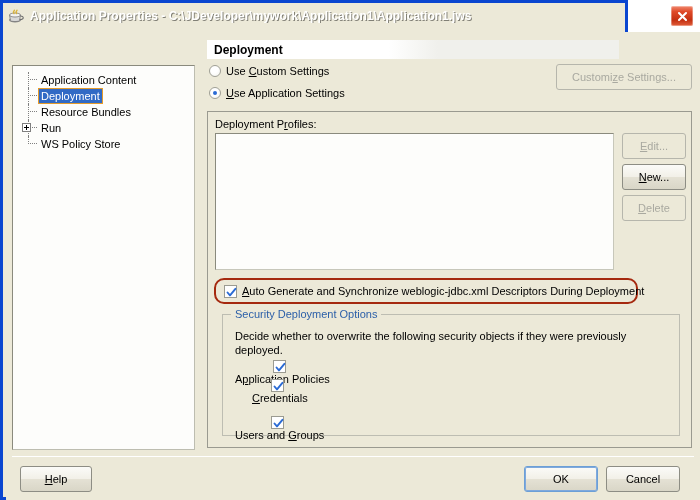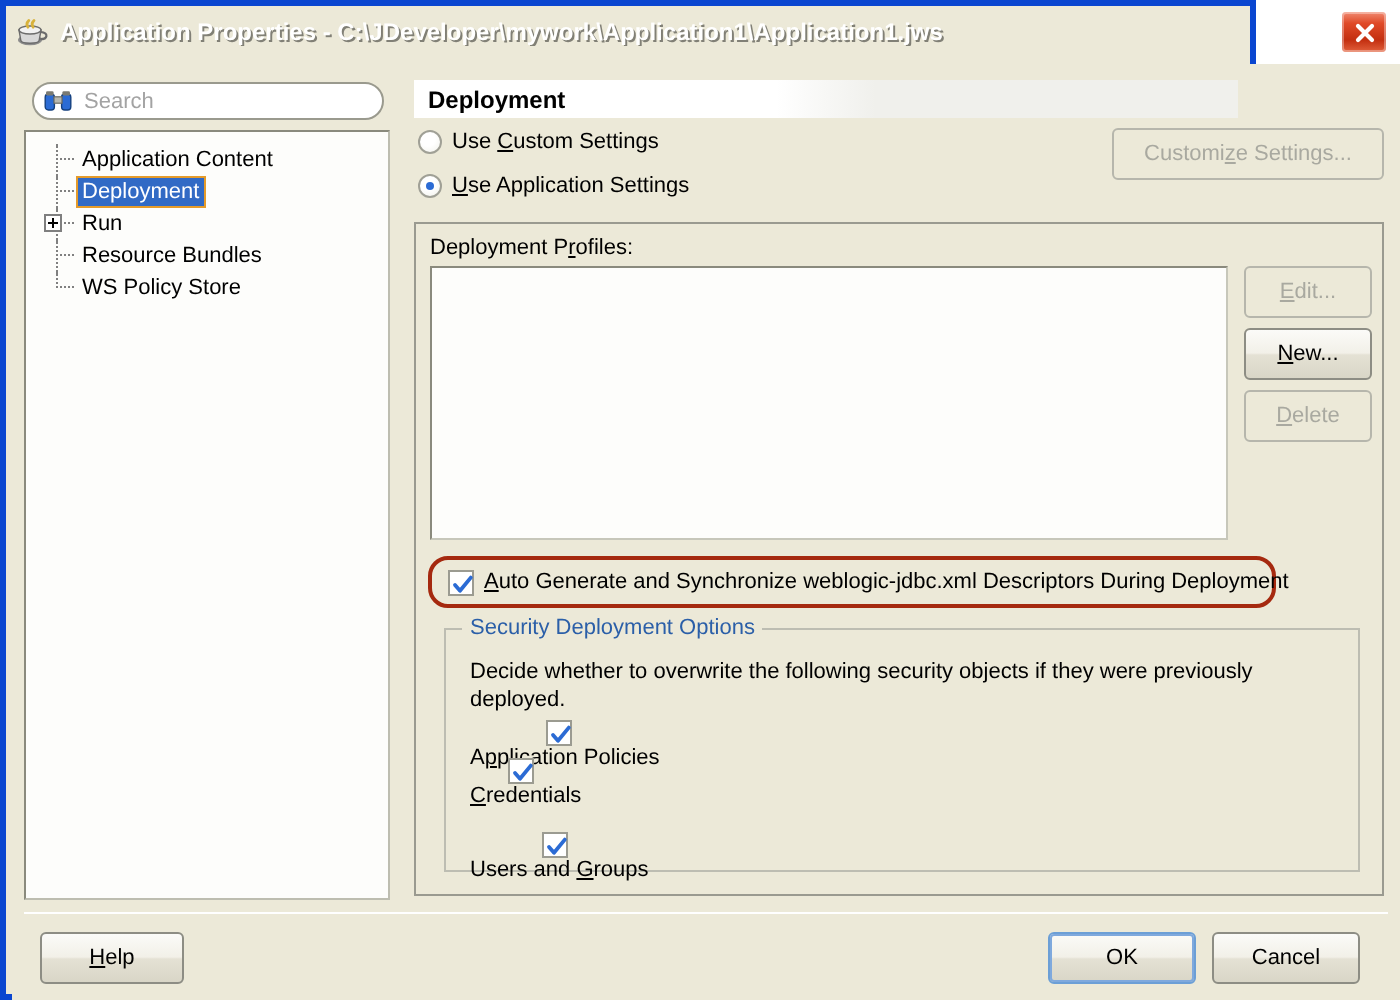--- a/index.html
+++ b/index.html
@@ -428,67 +428,55 @@
       <svg width="11" height="11" viewBox="0 0 11 11">
         <path d="M2 2 L9 9 M9 2 L2 9" stroke="#ffffff" stroke-width="2.1" stroke-linecap="round"></path>
       </svg>
     </div>
   </div>
 
   <div class="client">
 
     <div class="left-panel">
 
-      <div class="search-box">
-        <span class="binoculars">
-          <svg width="14" height="11" viewBox="0 0 14 11">
-            <rect x="0.6" y="2" width="4.6" height="8" rx="1.6" fill="#2b6bd4" stroke="#14407f" stroke-width="0.7"></rect>
-            <rect x="8.8" y="2" width="4.6" height="8" rx="1.6" fill="#2b6bd4" stroke="#14407f" stroke-width="0.7"></rect>
-            <rect x="5" y="3.4" width="4" height="3.2" fill="#b9b9b0" stroke="#6d6d64" stroke-width="0.6"></rect>
-            <rect x="1" y="0.6" width="3.8" height="2.2" rx="0.7" fill="#7a7a72"></rect>
-            <rect x="9.2" y="0.6" width="3.8" height="2.2" rx="0.7" fill="#7a7a72"></rect>
-          </svg>
-        </span>
-        <span class="search-placeholder">Search</span>
-      </div>
 
       <div class="tree-box">
         <div class="tree">
 
           <div class="tree-row">
             <span class="tree-guide">
               <span class="vert"></span>
                 <span class="dash"></span>
             </span>
             <span class="tree-label">Application Content</span>
           </div>
 
           <div class="tree-row selected">
             <span class="tree-guide">
               <span class="vert"></span>
                 <span class="dash"></span>
             </span>
             <span class="tree-label">Deployment</span>
+          </div>
+
+          <div class="tree-row">
+            <span class="tree-guide">
+              <span class="vert"></span>
+                <span class="dash"></span>
+            </span>
+            <span class="tree-label">Resource Bundles</span>
           </div>
 
           <div class="tree-row">
             <span class="tree-guide">
               <span class="vert"></span>
                 <span class="dash"></span>
               <span class="expander"></span>
             </span>
             <span class="tree-label">Run</span>
-          </div>
-
-          <div class="tree-row">
-            <span class="tree-guide">
-              <span class="vert"></span>
-                <span class="dash"></span>
-            </span>
-            <span class="tree-label">Resource Bundles</span>
           </div>
 
           <div class="tree-row">
             <span class="tree-guide">
               <span class="vert half"></span>
                 <span class="dash"></span>
             </span>
             <span class="tree-label">WS Policy Store</span>
           </div>
 
@@ -555,21 +543,21 @@
 
           <span class="sec-cb" style="top:45px;">
             <span class="checkbox checked">
               <svg width="11" height="11" viewBox="0 0 11 11">
                   <path d="M1.5 5.5 L4 8.4 L9.4 1.8" fill="none" stroke="#2b6bd4" stroke-width="1.9" stroke-linecap="round" stroke-linejoin="round"></path>
                 </svg>
             </span>
             <span class="cb-label"><span>A</span><u>p</u><span>plication Policies</span></span>
           </span>
 
-          <span class="sec-cb" style="top:64px;">
+          <span class="sec-cb" style="top:64px;margin-left:17px;">
             <span class="checkbox checked">
               <svg width="11" height="11" viewBox="0 0 11 11">
                   <path d="M1.5 5.5 L4 8.4 L9.4 1.8" fill="none" stroke="#2b6bd4" stroke-width="1.9" stroke-linecap="round" stroke-linejoin="round"></path>
                 </svg>
             </span>
             <span class="cb-label"><span></span><u>C</u><span>redentials</span></span>
           </span>
 
 
           <span class="sec-cb" style="top:101px;">

